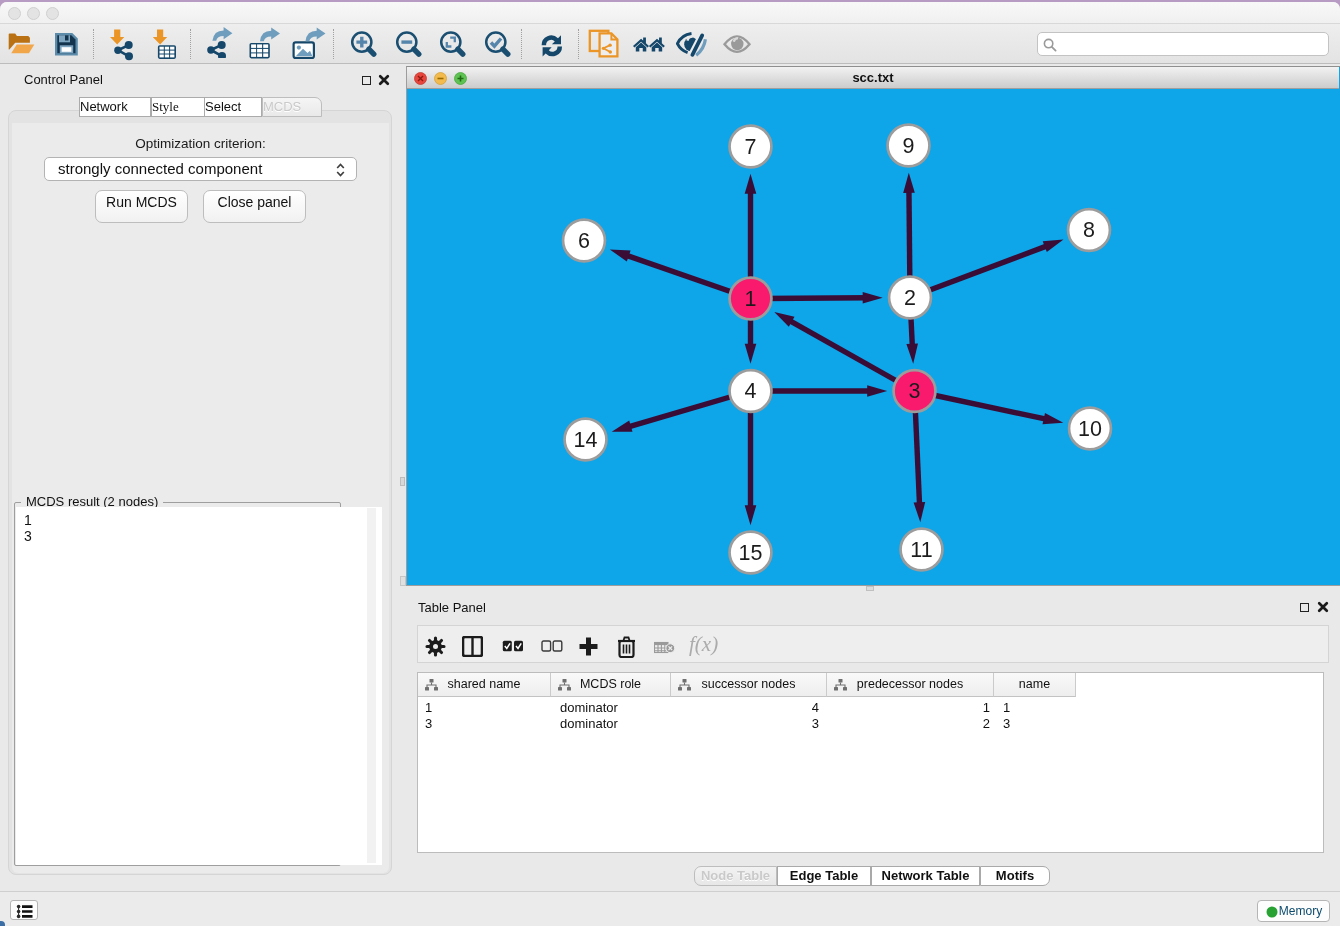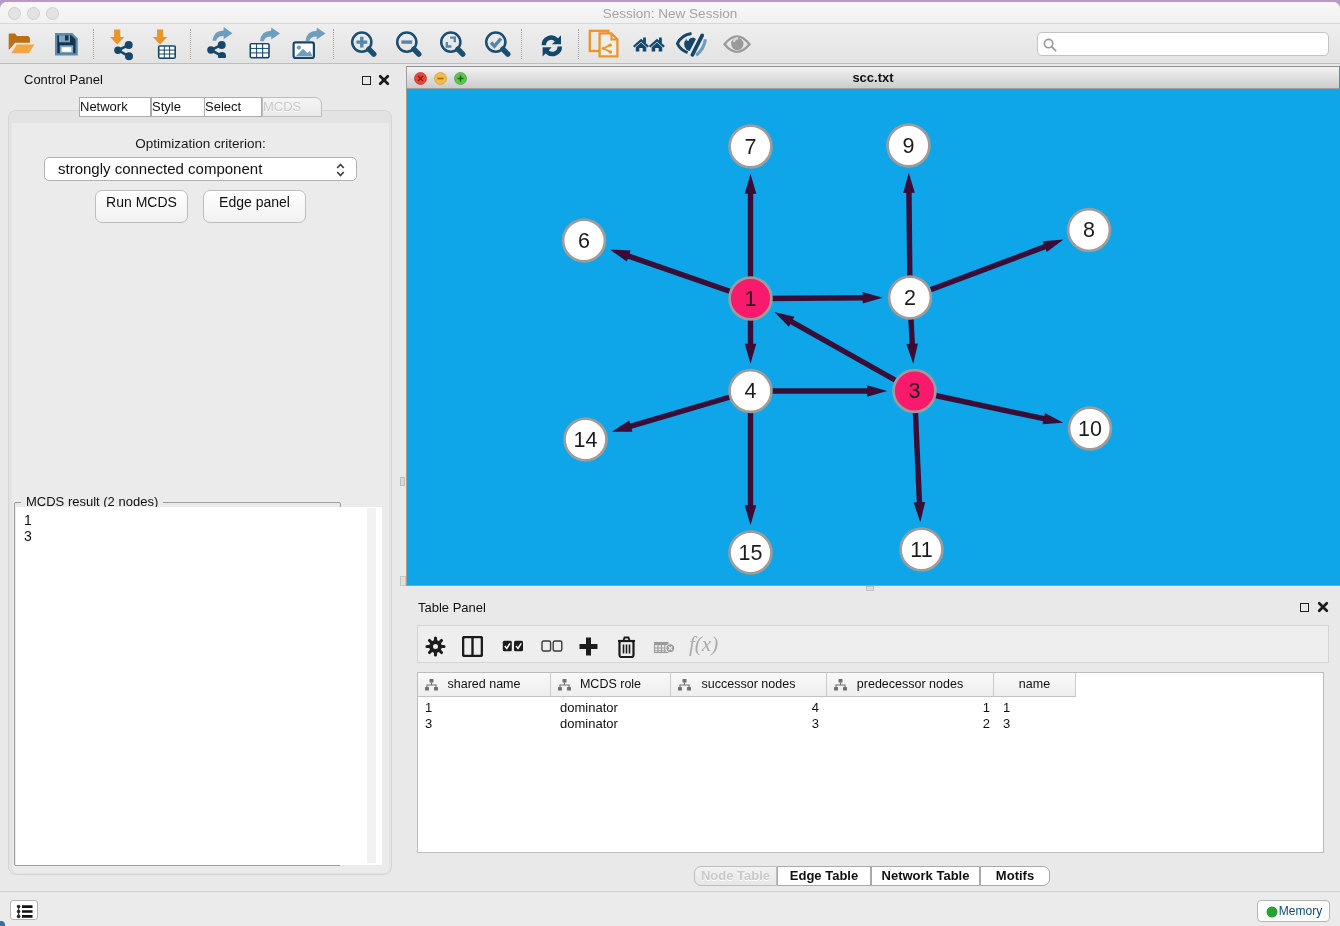--- a/index.html
+++ b/index.html
@@ -42,21 +42,20 @@
   #listBtn { position:absolute; left:10px; top:8px; width:28px; height:20px; background:#fdfdfd; border:1px solid #b5b5b5; border-radius:3px; }
   .wsq { position:absolute; width:9px; height:9px; border:1.5px solid #222; background:transparent; }
 </style>
 </head>
 <body>
 <div id="win"></div>
 <div id="titlebar">
   <div class="tl" style="left:8px;"></div>
   <div class="tl" style="left:27px;"></div>
   <div class="tl" style="left:46px;"></div>
-  <div id="wtitle">Session: New Session</div>
 </div>
 <div id="toolbar"></div>
 <svg class="ticon" style="left:4px;top:26px;" width="32" height="30" viewBox="0 0 32 30">
 <path d="M4.7 23.5 L4.7 8.3 Q4.7 7.4 5.6 7.4 L11.2 7.4 L12.9 10.1 L24.3 10.1 L25.9 11.8 L25.9 16.8 L11.2 16.8 L5.4 23.5 Z" fill="#b97113"></path>
 <path d="M7.2 27.2 L12.7 18.5 L30.4 18.5 L24.9 27.2 Z" fill="#f2a64a"></path>
 </svg>
 <svg class="ticon" style="left:50px;top:26px;" width="36" height="36" viewBox="0 0 36 36">
 <path d="M5 7 L22.3 7 L27.8 12.5 L27.8 29.5 L5 29.5 Z" fill="#5d8cab"></path>
 <path d="M7.3 9.3 L21.3 9.3 L25.5 13.5 L25.5 27.2 L7.3 27.2 Z" fill="#14344e"></path>
 <rect x="9" y="9.3" width="11" height="7" fill="#7fa6c0"></rect>
@@ -194,32 +193,32 @@
 <div id="leftdock">
   <div id="cphead-t">Control Panel</div>
   <div class="wsq" style="left:362px; top:12px;"></div>
   <svg class="abs" style="left:378px;top:10px;" width="12" height="12" viewBox="0 0 12 12">
       <path d="M2.2 2.2 L9.8 9.8 M9.8 2.2 L2.2 9.8" stroke="#1a1a1a" stroke-width="2.7" stroke-linecap="round"></path>
     </svg>
   <div id="tabcontent">
       <div id="tabinner"></div>
     </div>
   <div class="tab" style="left:79px; width:72px;">Network</div>
-  <div class="tab" style="left:151px; width:63px;">Style</div>
+  <div class="tab" style="left:151px; width:63px;font-family:Liberation Serif, serif;">Style</div>
   <div class="tab" style="left:204px; width:58px;">Select</div>
   <div class="tab" style="left:262px; width:60px; background:linear-gradient(#f5f5f5,#e9e9e9); color:#c9c9c9; text-shadow:0 1px 0 #ffffff; border-radius:0 7px 0 0; border-color:#bdbdbd;">MCDS</div>
   <div id="optlabel">Optimization criterion:</div>
   <div id="combo">strongly connected component
     <svg style="position:absolute; right:11px; top:5px;" width="9" height="14" viewBox="0 0 9 14">
       <path d="M1.2 5 L4.5 1.5 L7.8 5" fill="none" stroke="#3f3f3f" stroke-width="1.7"></path>
       <path d="M1.2 9 L4.5 12.5 L7.8 9" fill="none" stroke="#3f3f3f" stroke-width="1.7"></path>
     </svg>
   </div>
   <div class="btn" style="left:95px; width:93px;">Run MCDS</div>
-  <div class="btn" style="left:203px; width:103px;">Edge panel</div>
+  <div class="btn" style="left:203px; width:103px;">Close panel</div>
   <div id="fieldset">
     <div id="fslegend">MCDS result (2 nodes)</div>
     <div id="fswhite">
       <div style="position:absolute; right:6px; top:1px; width:9px; height:355px; background:#f2f2f2;"></div>
       <div class="ln" style="top:5px;">1</div>
       <div class="ln" style="top:21px;">3</div>
     </div>
   </div>
 </div>
 <div style="position:absolute; left:400px; top:477px; width:5px; height:9px; background:#d8d8d8; border:1px solid #bdbdbd;"></div>

